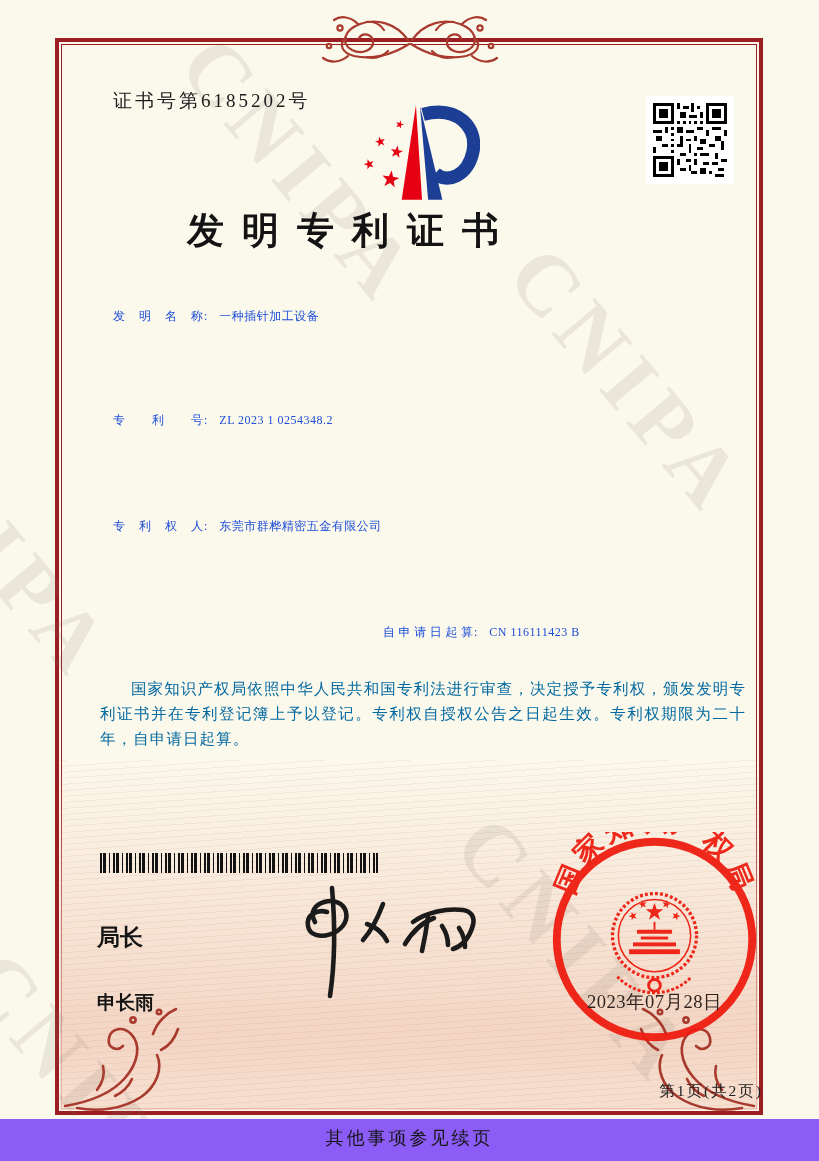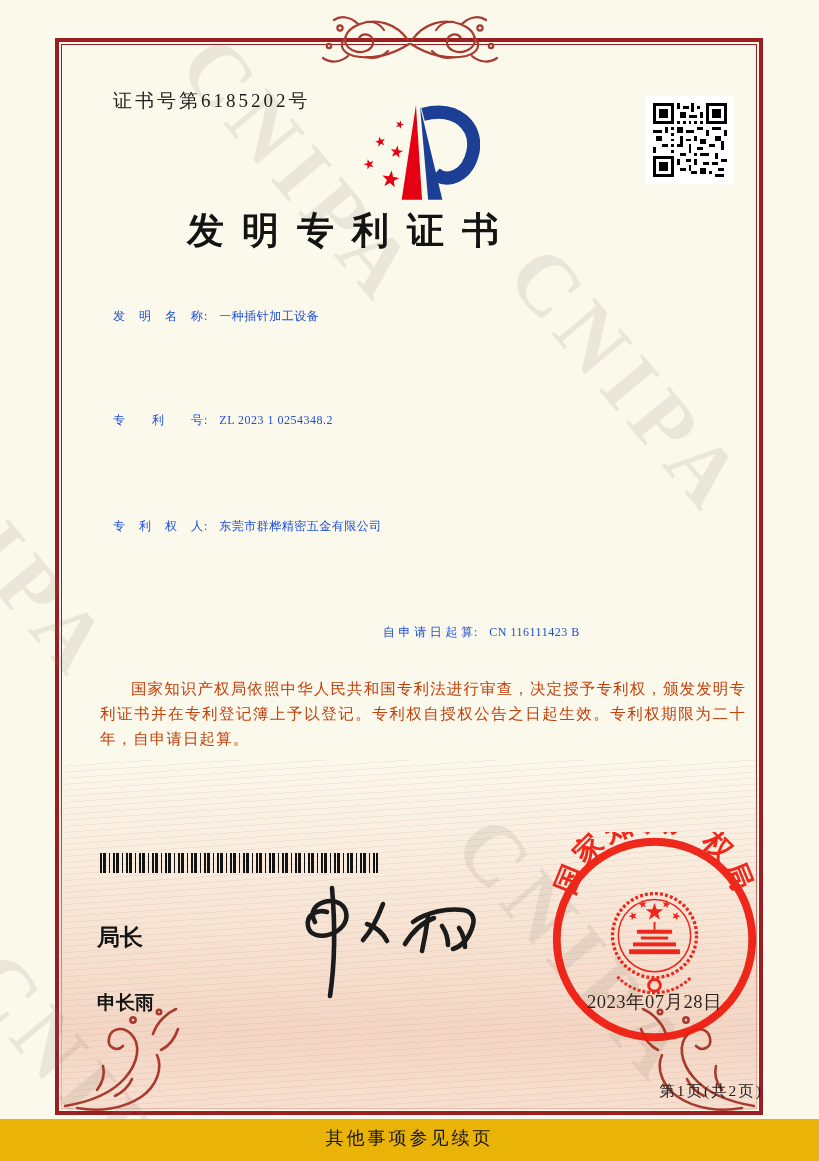--- a/index.html
+++ b/index.html
@@ -35,21 +35,21 @@
   .qr-box{position:absolute;left:646px;top:96px;width:88px;height:88px;background:#ffffff;}
   .qr-box svg{position:absolute;left:7px;top:7px;}
 
   .field-row{position:absolute;left:113px;font-size:12px;color:#1d4ed8;white-space:nowrap;}
   .f-label{display:inline-block;width:90px;text-align:justify;text-align-last:justify;}
   .f-colon{display:inline-block;margin-left:1px;}
   .f-value{margin-left:12px;letter-spacing:0.5px;}
   .field-b{position:absolute;left:270px;top:0;}
 
   .paras{position:absolute;left:100px;top:676px;width:646px;font-size:15.5px;line-height:25px;
-         color:#c2410c;text-align:justify;letter-spacing:1.1px;}
+         color:#0369a1;text-align:justify;letter-spacing:1.1px;}
   .paras p{margin:0;text-indent:2em;}
 
   .barcode{position:absolute;left:100px;top:853px;width:278px;height:20px;
            background:repeating-linear-gradient(90deg,
              #121212 0px,#121212 2px,rgba(0,0,0,0) 2px,rgba(0,0,0,0) 3px,
              #121212 3px,#121212 6px,rgba(0,0,0,0) 6px,rgba(0,0,0,0) 9px,
              #121212 9px,#121212 10px,rgba(0,0,0,0) 10px,rgba(0,0,0,0) 13px);}
 
   .officer-title{position:absolute;left:97px;top:922px;font-family:"Liberation Sans","DejaVu Sans",sans-serif;
                  font-size:23px;font-weight:600;color:#141414;}
@@ -61,21 +61,21 @@
   .seal-text{font-family:"Liberation Serif","DejaVu Serif",serif;font-weight:bold;}
 
   .ornament-top{position:absolute;left:296px;top:13px;z-index:4;}
   .corner{position:absolute;top:992px;z-index:4;}
   .corner.bl{left:57px;}
   .corner.br{left:637px;transform:scaleX(-1);}
 
   .page-number{position:absolute;left:55px;width:708px;top:1081px;text-align:right;
                font-size:15.5px;color:#1c1c1c;letter-spacing:2px;}
 
-  .footer-strip{position:absolute;left:0;top:1119px;width:819px;height:42px;background:#eab308;z-index:5;}
+  .footer-strip{position:absolute;left:0;top:1119px;width:819px;height:42px;background:#8b5cf6;z-index:5;}
   .footer-note{position:absolute;left:0;width:819px;top:7px;text-align:center;
                font-size:18px;letter-spacing:3px;color:#161616;}
 </style>
 </head>
 <body>
 
 <div class="page">
 
   <svg width="0" height="0" style="position:absolute" aria-hidden="true">
     <defs>

